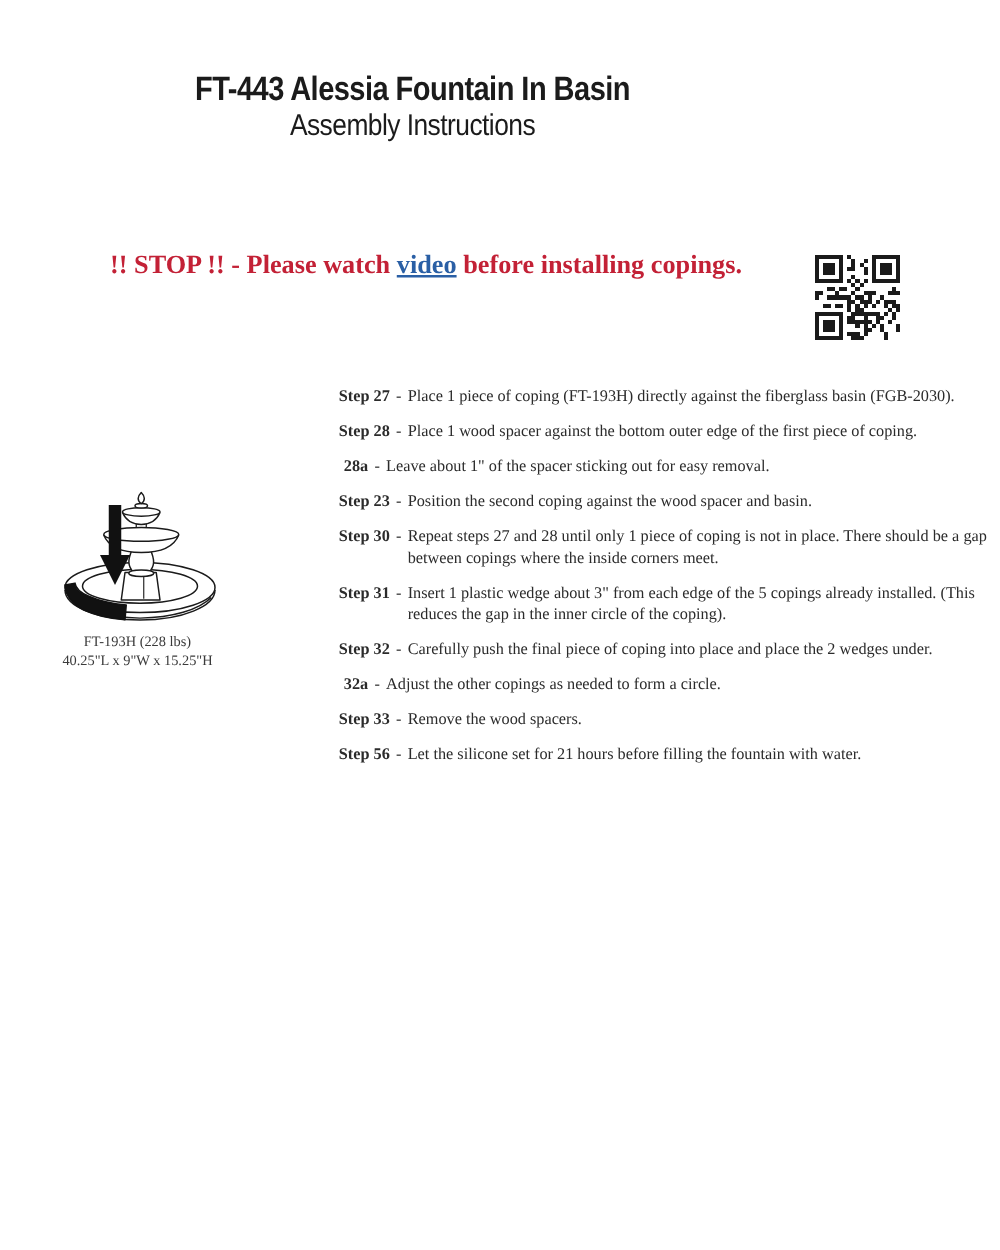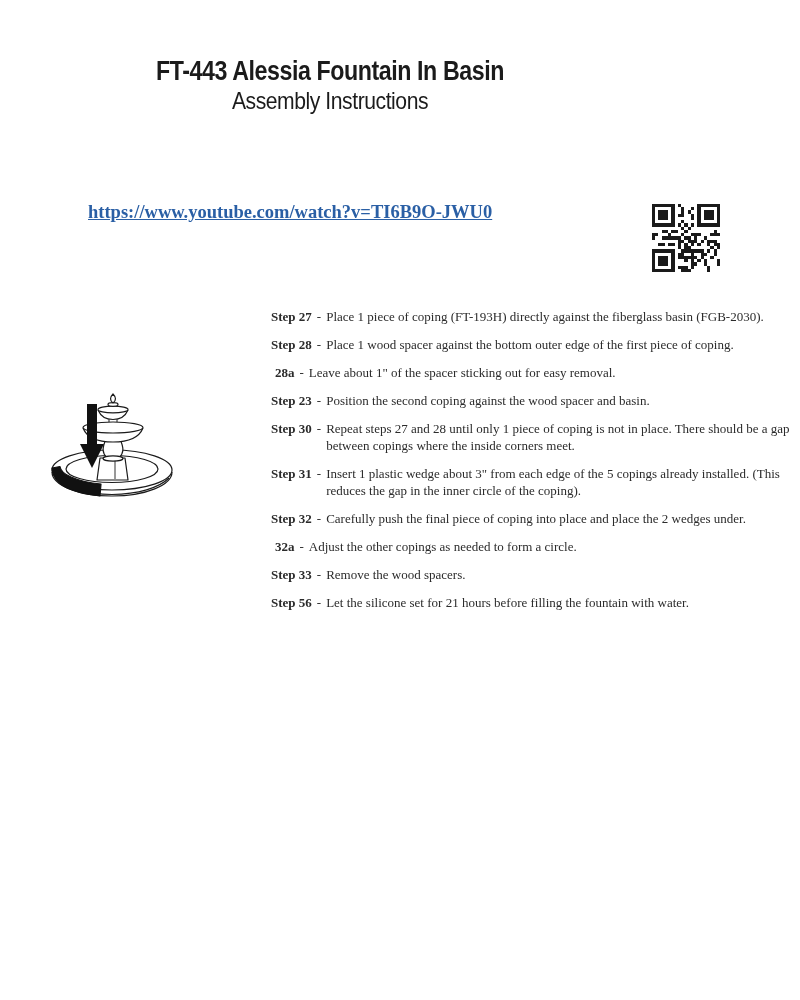--- a/index.html
+++ b/index.html
@@ -84,21 +84,21 @@
 </style>
 </head>
 <body style="--red: #c32136; --blue: #2a5fa5;">
 
 <div class="title-block">
   <h1>FT-443 Alessia Fountain In Basin</h1>
   <h2>Assembly Instructions</h2>
 </div>
 
 <div class="notice">
-  <a class="notice-url">https://www.youtube.com/watch?v=TI6B9O-JWU0</a>
+  <div class="notice-line1"><span>!! STOP !! - Please watch </span><span class="video-link">video</span><span> before installing copings.</span></div>
 </div>
 
 <div class="qr">
   <svg id="qr-svg" viewBox="0 0 21 21" shape-rendering="crispEdges">
       <rect x="0" y="0" width="1" height="1" fill="#1a1a1a"></rect>
       <rect x="1" y="0" width="1" height="1" fill="#1a1a1a"></rect>
       <rect x="2" y="0" width="1" height="1" fill="#1a1a1a"></rect>
       <rect x="3" y="0" width="1" height="1" fill="#1a1a1a"></rect>
       <rect x="4" y="0" width="1" height="1" fill="#1a1a1a"></rect>
       <rect x="5" y="0" width="1" height="1" fill="#1a1a1a"></rect>
@@ -330,20 +330,24 @@
     <path d="M61 18 C64 25 69 27.5 76 27.5 C83 27.5 88 25 91 18" fill="#ffffff"></path>
     <ellipse cx="76" cy="17.5" rx="15" ry="3.4" fill="#ffffff"></ellipse>
 
     <ellipse cx="76" cy="12.5" rx="5" ry="1.8" fill="#ffffff"></ellipse>
     <path d="M76 2 C79 5 79.5 8.5 76 11 C72.5 8.5 73 5 76 2 Z" fill="#ffffff"></path>
 
     <path d="M15 76 C15.5 84 20 91 30 96 C40 100.5 52 103 63 103.8 L64 92 C53 91 42 88.5 34 85 C27 82 23.5 79 23 74.5 Z" fill="#111111" stroke="#111111"></path>
 
     <path d="M50 12 L60 12 L60 52 L67 52 L55 76 L43 52 L50 52 Z" fill="#111111" stroke="none"></path>
   </svg>
+  <div class="figure-caption">
+    <div>FT-193H (228 lbs)</div>
+    <div>40.25"L x 9"W x 15.25"H</div>
+  </div>
 </div>
 
 <div class="steps">
   <div class="step-row">
     <span class="step-label">Step 27</span>
     <span class="step-dash">-</span>
     <span class="step-text">Place 1 piece of coping (FT-193H) directly against the fiberglass basin (FGB-2030).</span>
   </div>
 
   <div class="step-row">

